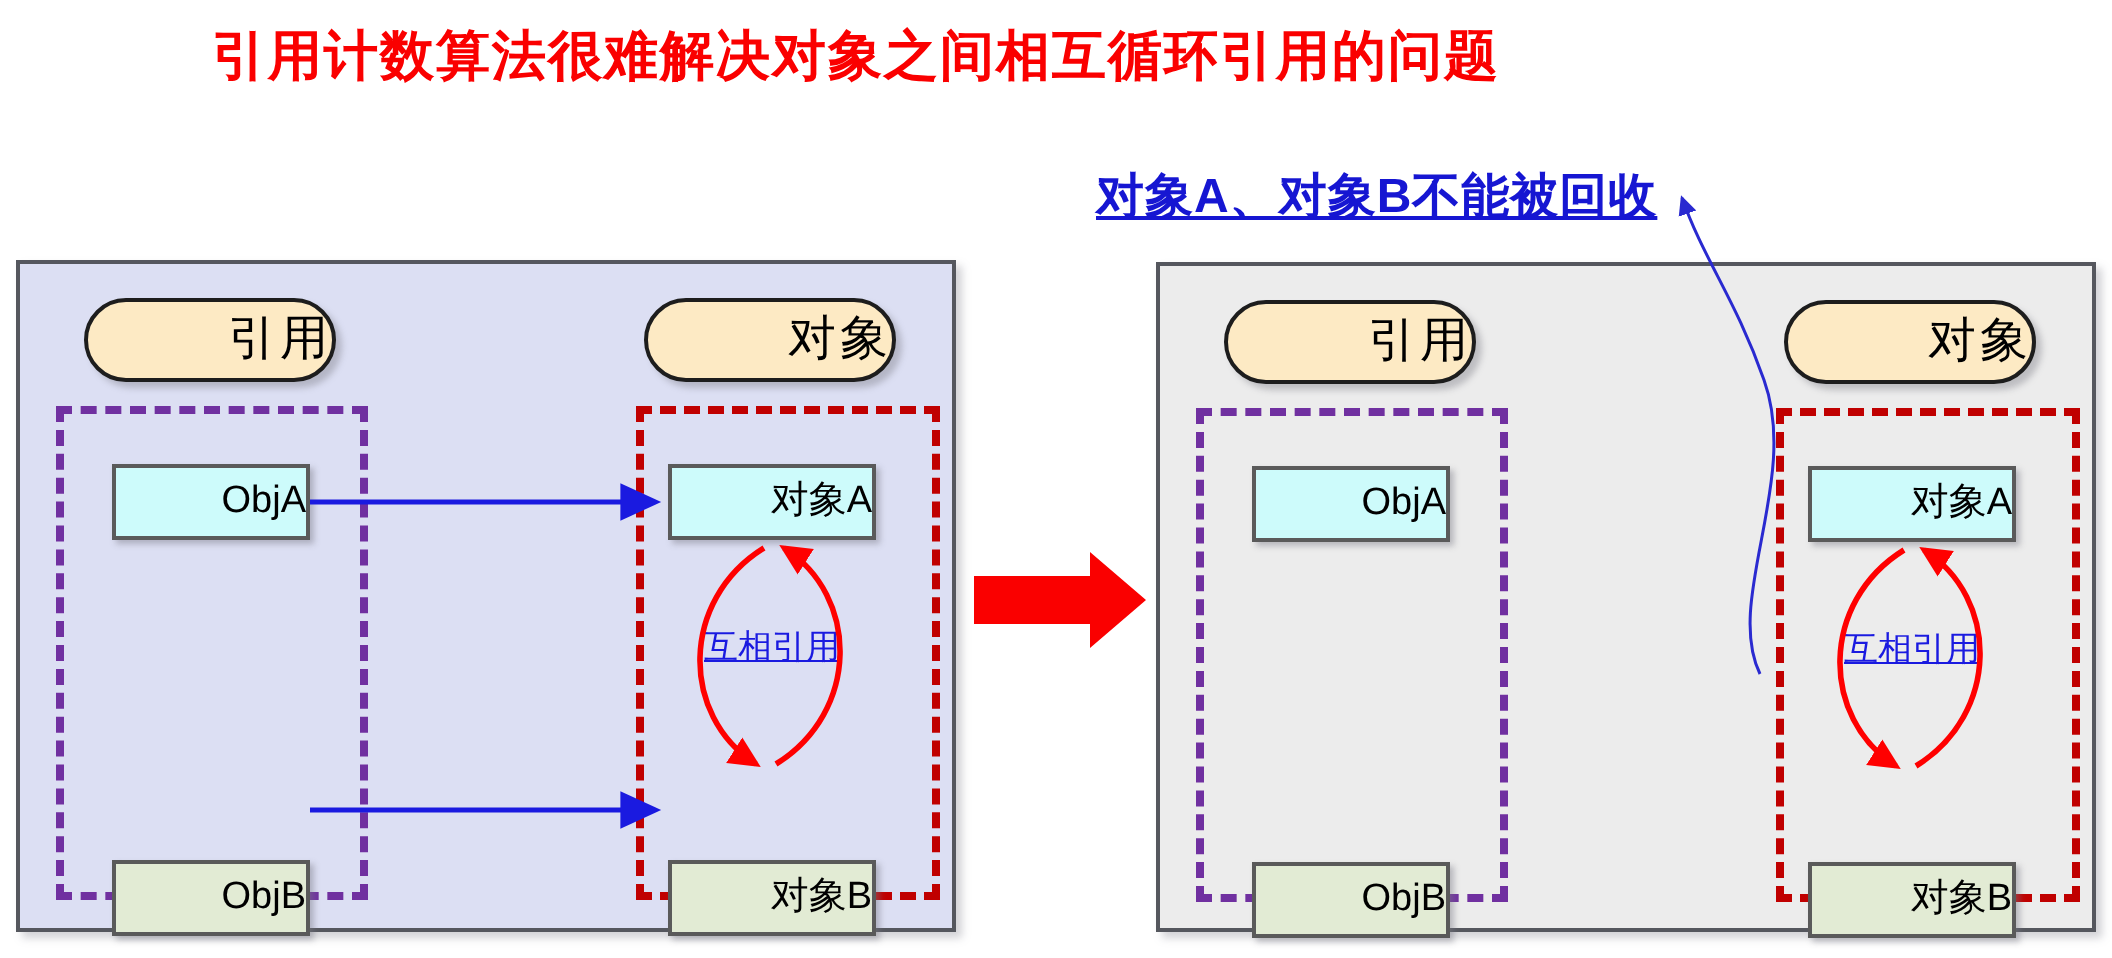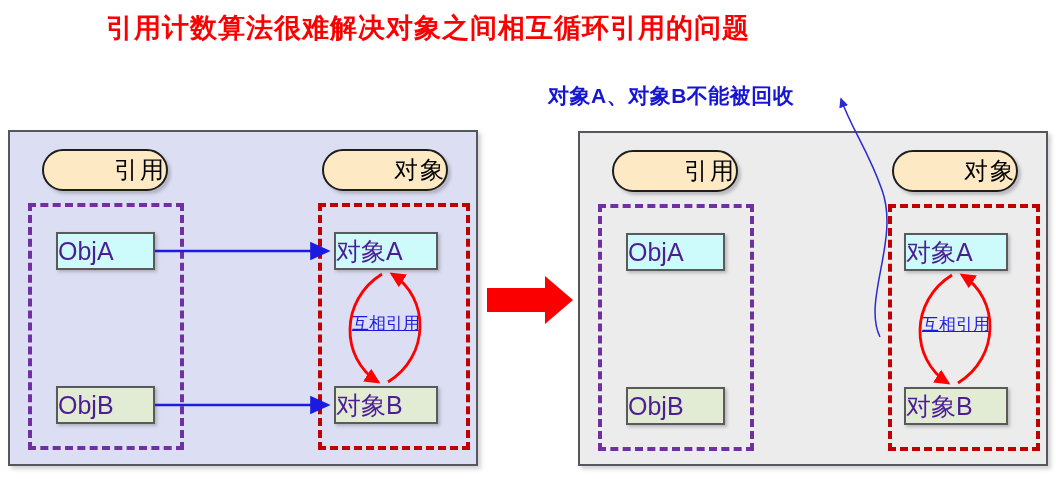--- a/index.html
+++ b/index.html
@@ -78,30 +78,30 @@
     background: transparent;
   }
   .dash-purple { border: 4px dashed #7030a0; }
   .dash-red    { border: 4px dashed #c00000; }
 
   
   .node {
     position: absolute;
     box-sizing: border-box;
     border: 2px solid #5a5a5a;
-    text-align: left;
-    color: #4c1d95;
-    font-size: 25px;
+    text-align: right;
+    color: #000000;
+    font-size: 19px;
     line-height: 34px;
     height: 38px;
     box-shadow: 2px 2px 3px rgba(120,120,130,0.45);
     white-space: nowrap;
   }
   .node-cyan  { background: #cdfbfb; }
-  .node-green { background: #e2ebd4; }
+  .node-green { background: #e2ebd4; margin-top: 44px; }
 
   
   #overlay {
     position: absolute;
     left: 0;
     top: 0;
     width: 1056px;
     height: 479px;
     pointer-events: none;
   }
@@ -115,24 +115,25 @@
     text-decoration: underline;
     text-align: center;
   }
 
   
   .annotation {
     position: absolute;
     left: 548px;
     top: 82px;
     color: #1616d2;
-    font-size: 21px;
+    font-size: 24px;
     font-weight: bold;
     white-space: nowrap;
     letter-spacing: 0.5px;
+    text-decoration: underline;
   }
 </style>
 </head>
 <body>
 
 <div id="stage">
 
   <div class="title">引用计数算法很难解决对象之间相互循环引用的问题</div>
 
   <div class="annotation">对象A、对象B不能被回收</div>

